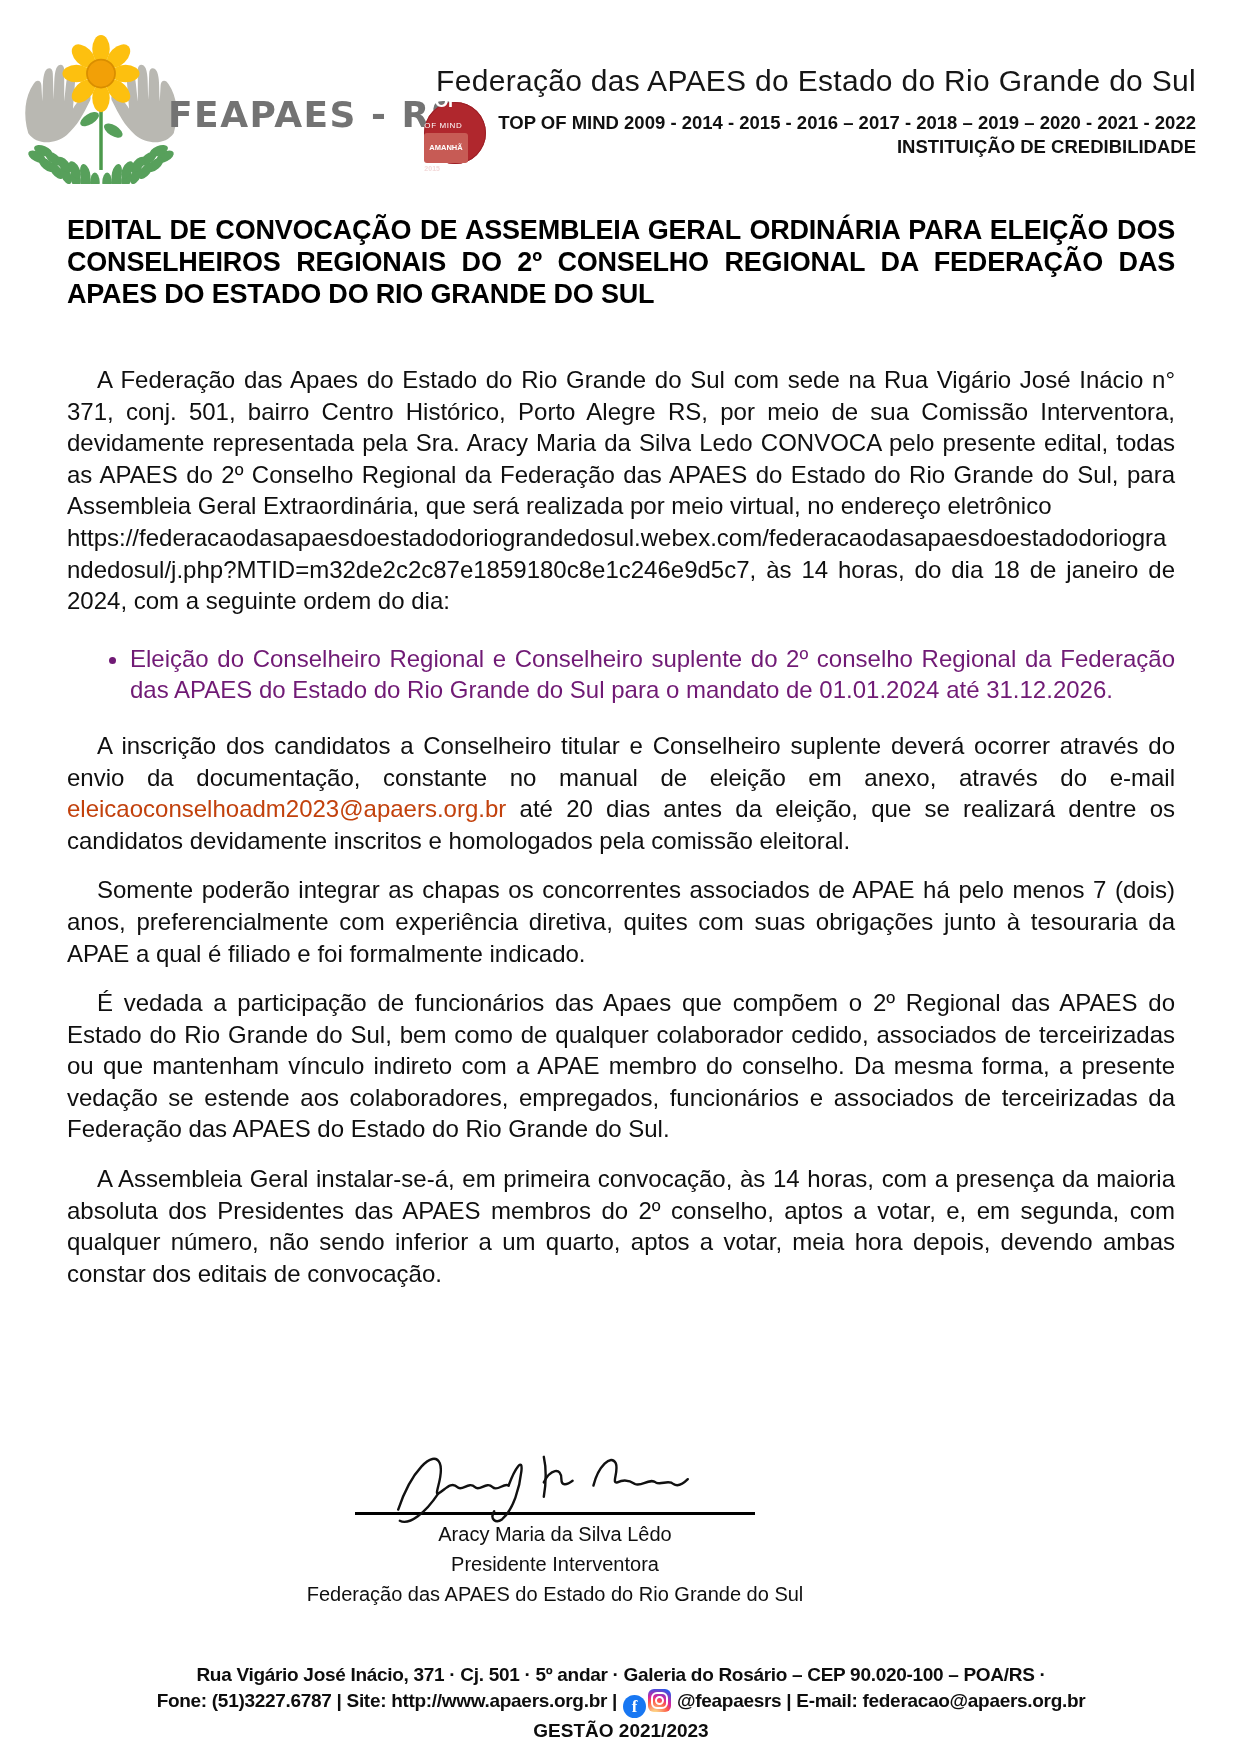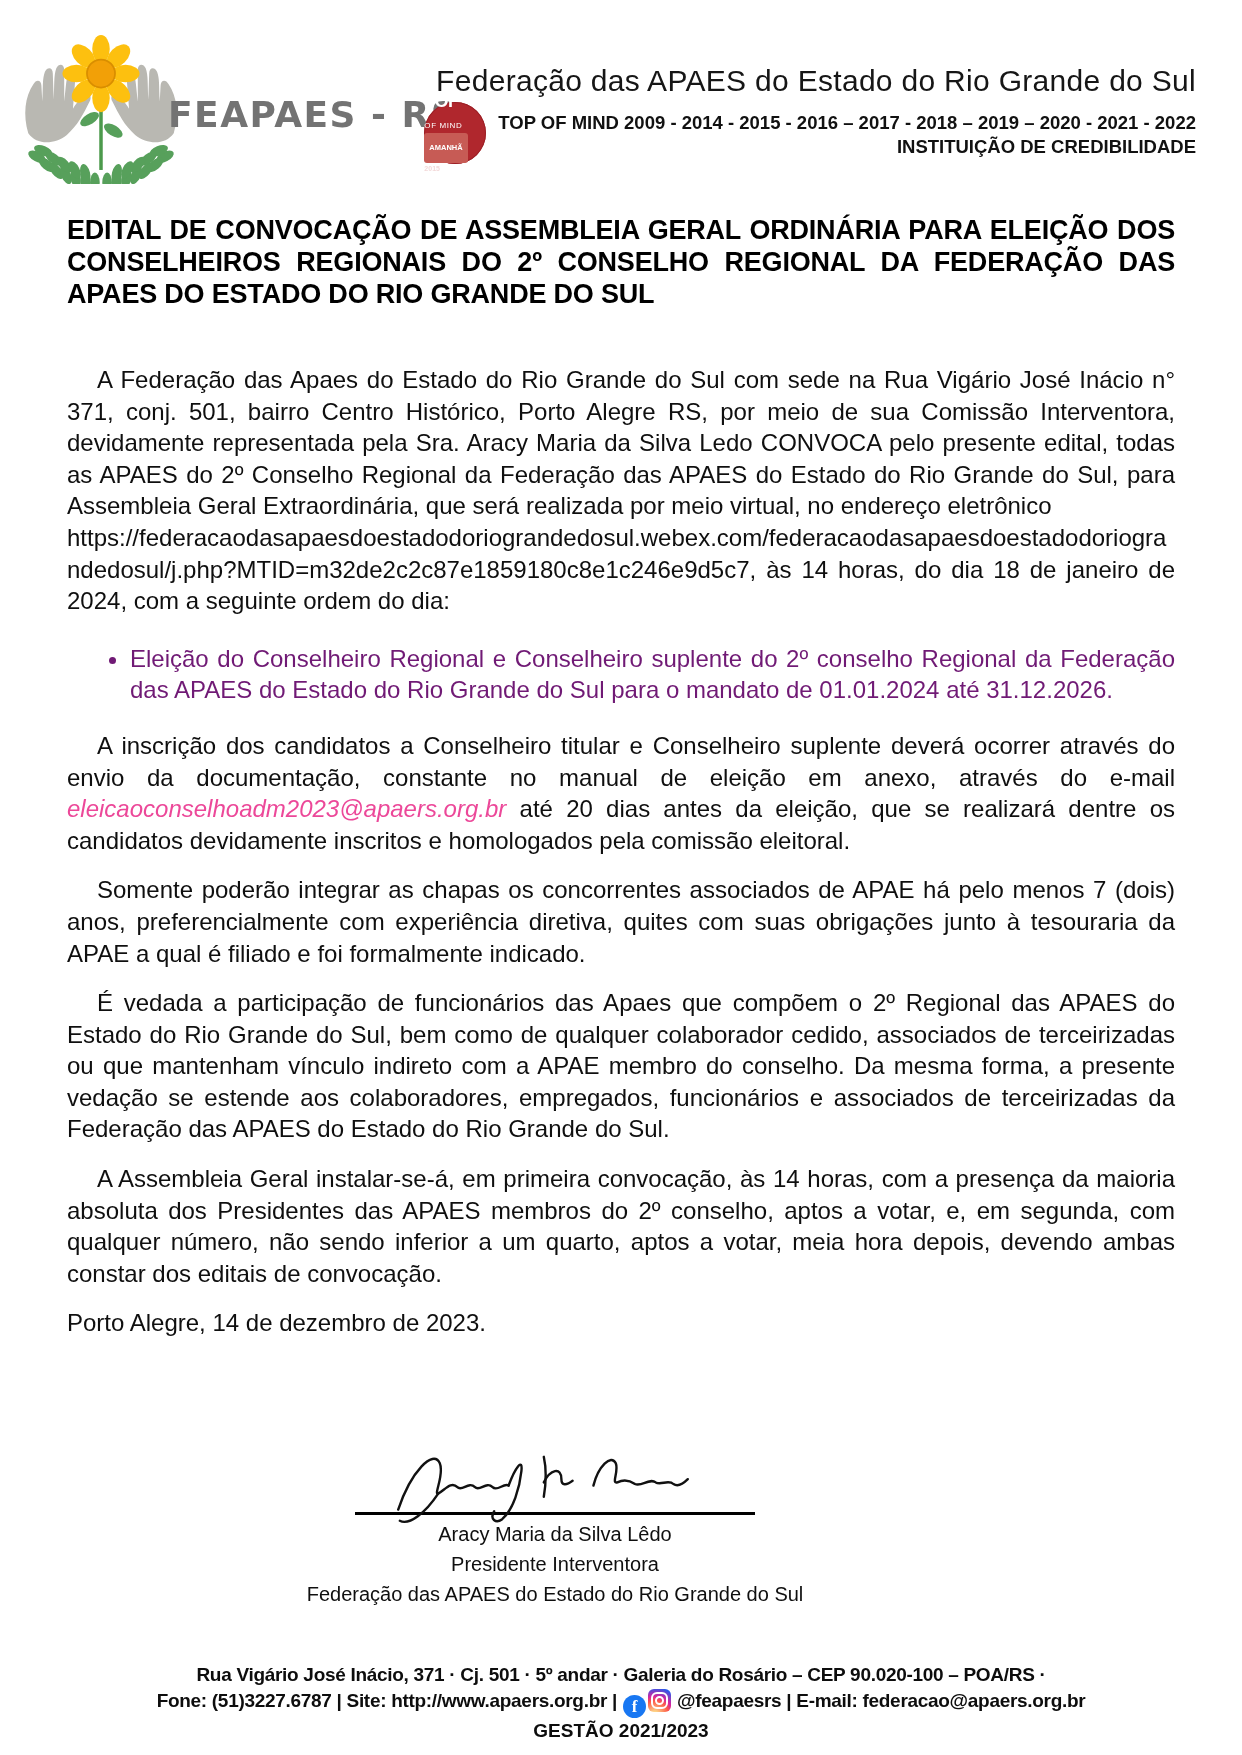--- a/index.html
+++ b/index.html
@@ -34,21 +34,21 @@
   .badge-year   { font-size:7px; font-weight:bold; margin-top:2px; line-height:7px; color:#f3d9d9; }
 
   
   .content { position:absolute; left:67px; right:67px; top:214px; }
   h1.doc-title {
     font-size:27px; font-weight:bold; line-height:32px; letter-spacing:-0.2px;
     text-align:justify; margin:0 0 54px 0; color:#000;
   }
   p.body { font-size:24px; line-height:31.6px; text-align:justify; text-indent:30px; margin:0 0 18px 0; color:#0f0f0f; }
   .url { word-break:break-all; }
-  a.email-link { color:#ec4899; text-decoration:none;font-style:italic; }
+  a.email-link { color:#c2410c; text-decoration:none; }
   ul.agenda { margin:26px 0 24px 0; padding-left:63px; }
   ul.agenda li { font-size:24px; line-height:31.6px; text-align:justify; color:#701a75; }
   p.dateline { text-indent:0; margin-top:14px; text-align:left; }
 
   
   .sig { position:absolute; top:1436px; left:67px; right:67px; }
   .sig-inner { width:640px; margin-left:168px; text-align:center; }
   .sig-script { display:block; width:400px; height:96px; margin:0 auto -20px auto; }
   .sig-line { width:400px; border-bottom:3px solid #000; margin:0 auto 4px auto; }
   .sig-name, .sig-role, .sig-org { font-size:20px; line-height:30px; color:#0f0f0f; }
@@ -161,21 +161,20 @@
     </ul>
 
     <p class="body"><span>A inscrição dos candidatos a Conselheiro titular e Conselheiro suplente deverá ocorrer através do envio da documentação, constante no manual de eleição em anexo, através do e-mail</span> <a class="email-link" href="#">eleicaoconselhoadm2023@apaers.org.br</a> <span>até 20 dias antes da eleição, que se realizará dentre os candidatos devidamente inscritos e homologados pela comissão eleitoral.</span></p>
 
     <p class="body">Somente poderão integrar as chapas os concorrentes associados de APAE há pelo menos 7 (dois) anos, preferencialmente com experiência diretiva, quites com suas obrigações junto à tesouraria da APAE a qual é filiado e foi formalmente indicado.</p>
 
     <p class="body">É vedada a participação de funcionários das Apaes que compõem o 2º Regional das APAES do Estado do Rio Grande do Sul, bem como de qualquer colaborador cedido, associados de terceirizadas ou que mantenham vínculo indireto com a APAE membro do conselho. Da mesma forma, a presente vedação se estende aos colaboradores, empregados, funcionários e associados de terceirizadas da Federação das APAES do Estado do Rio Grande do Sul.</p>
 
     <p class="body">A Assembleia Geral instalar-se-á, em primeira convocação, às  14 horas, com a presença da maioria absoluta dos Presidentes das APAES membros do 2º conselho, aptos a votar, e, em segunda, com qualquer número, não sendo inferior a um quarto, aptos a votar, meia hora depois, devendo ambas constar dos editais de convocação.</p>
 
-    <p class="body dateline">Porto Alegre, 14 de dezembro de 2023.</p>
   </div>
 
   <div class="sig">
     <div class="sig-inner">
       <svg class="sig-script" viewBox="0 0 420 120" xmlns="http://www.w3.org/2000/svg" fill="none" stroke="#111" stroke-width="3" stroke-linecap="round">
         <path d="M14,92 C30,44 58,16 66,34 C72,48 58,74 64,72 C72,68 80,56 88,64 C94,70 102,56 110,64 C116,70 124,56 132,64 C138,70 146,58 152,62"></path>
         <path d="M152,62 C160,40 170,26 168,44 C166,64 158,92 144,104 C136,110 128,104 134,94"></path>
         <path d="M64,72 C48,96 28,112 16,106"></path>
         <path d="M196,26 C200,44 198,64 196,76"></path>
         <path d="M196,58 C204,42 218,38 218,54 C218,62 224,62 232,56"></path>

